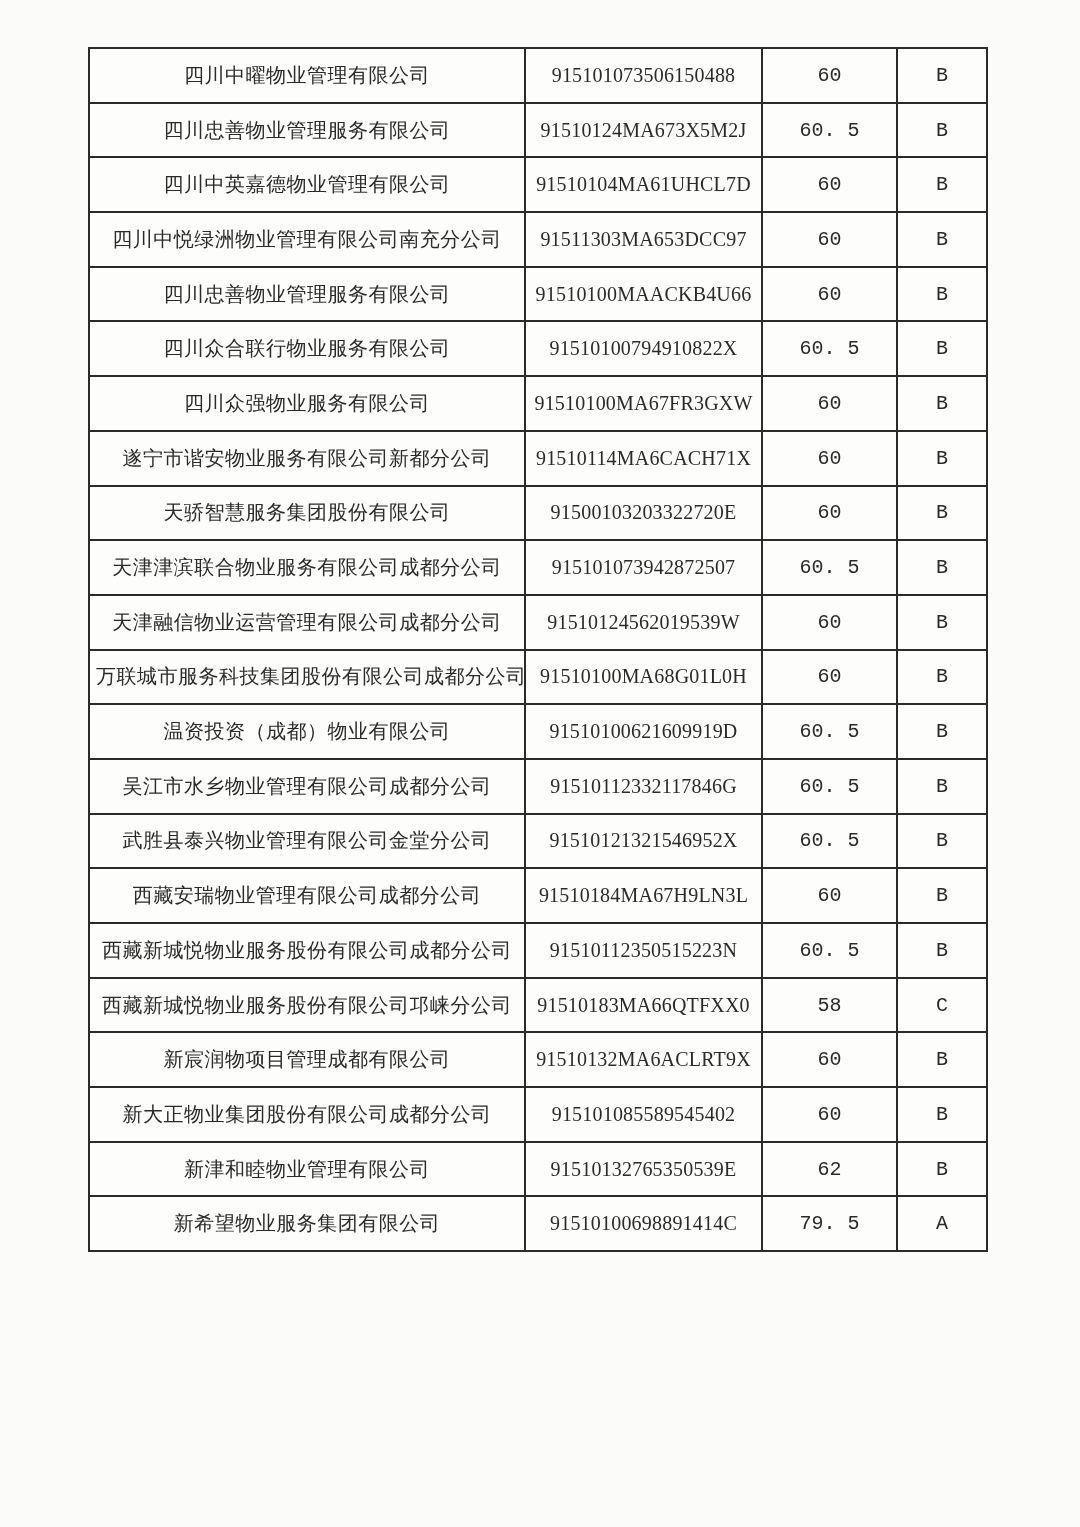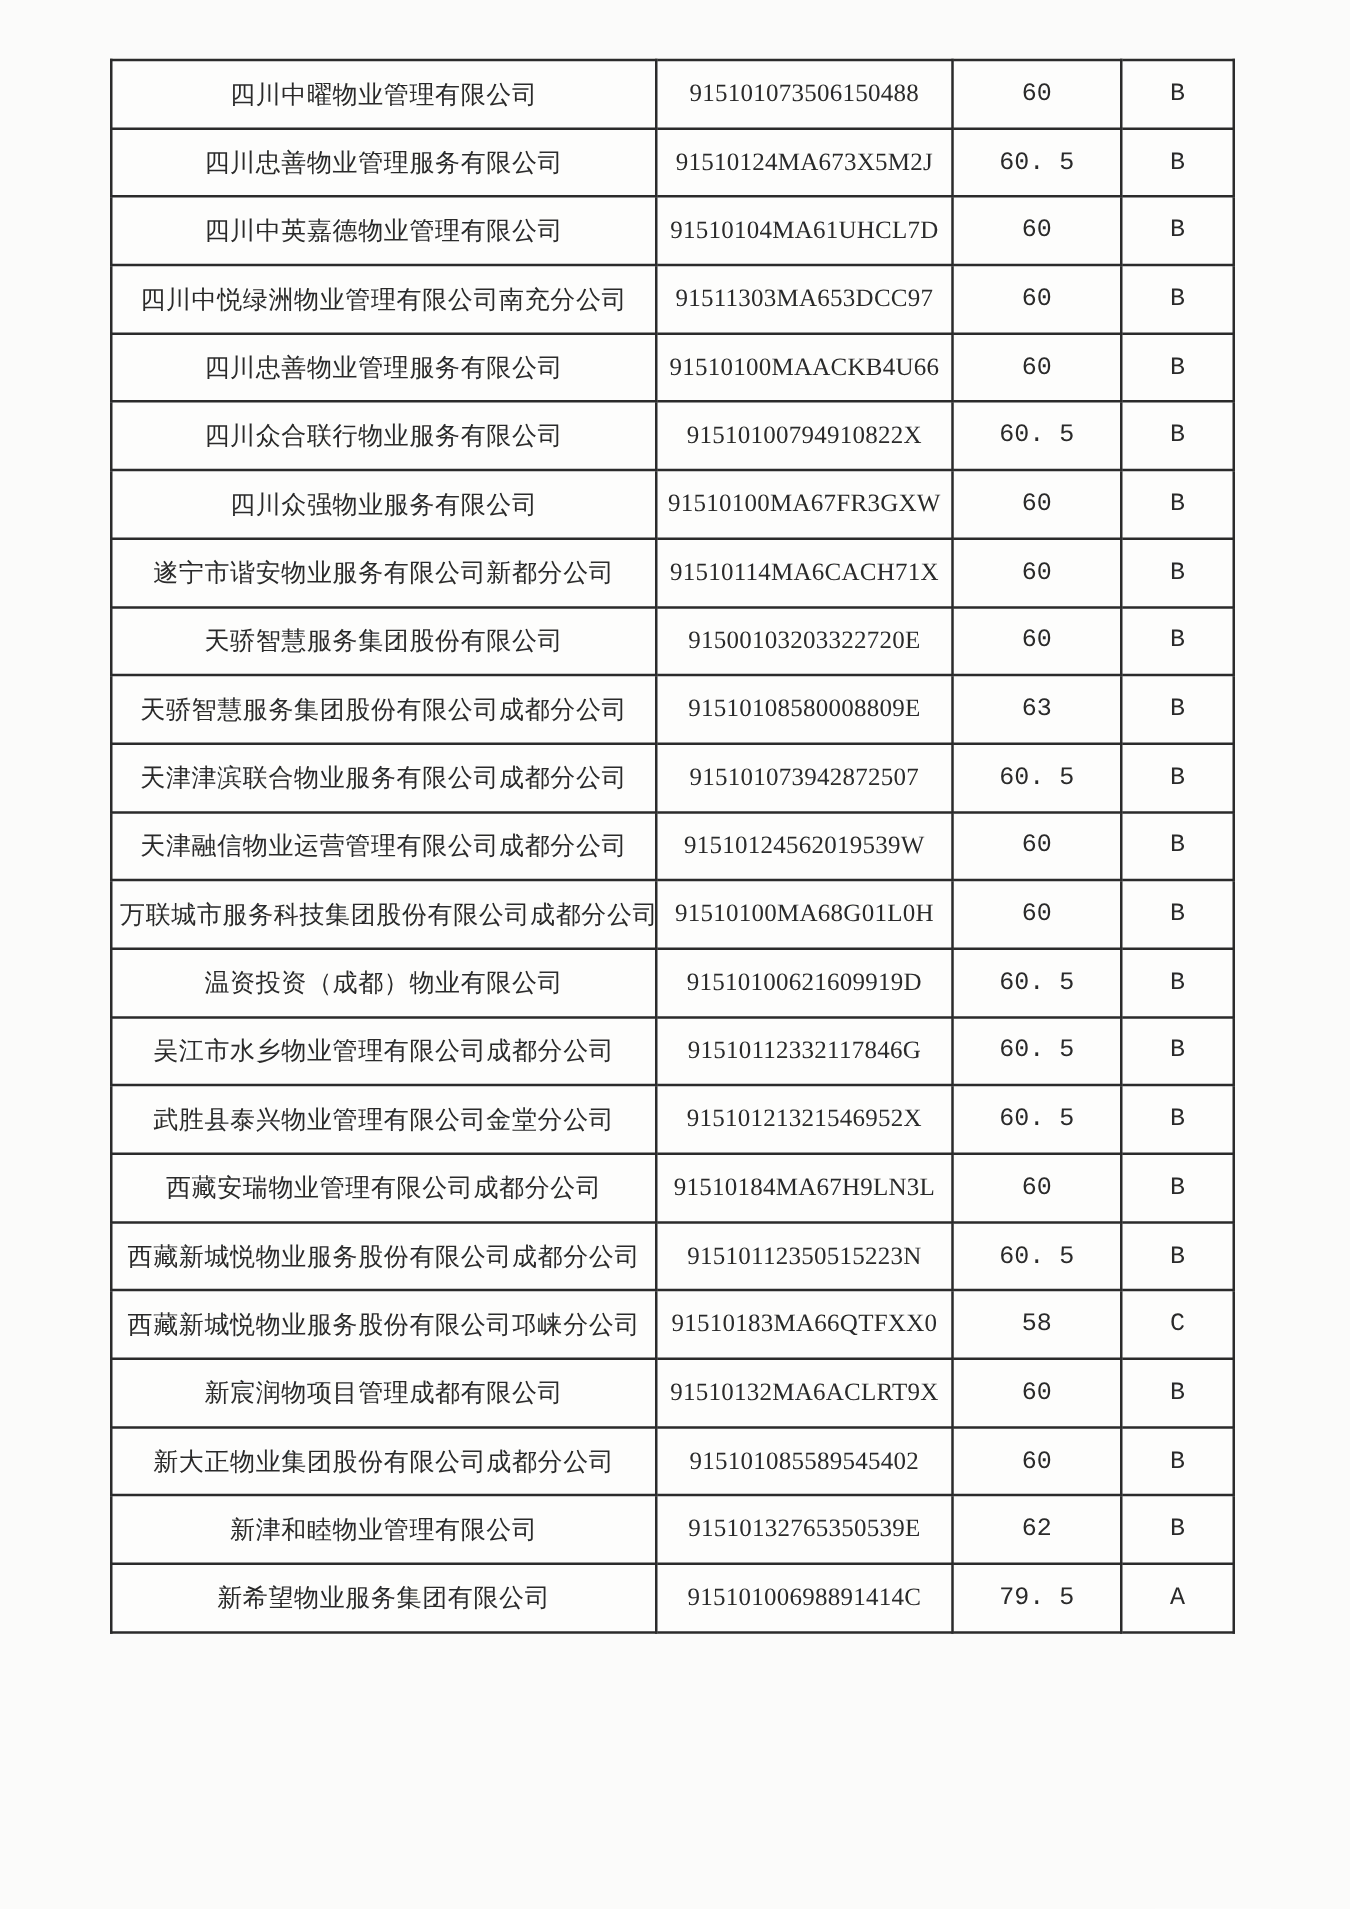--- a/index.html
+++ b/index.html
@@ -121,26 +121,20 @@
           <td data-name="score-cell">60</td>
           <td data-name="grade-cell">B</td>
         </tr>
         <tr data-name="table-row">
           <td data-name="company-name-cell">天骄智慧服务集团股份有限公司</td>
           <td data-name="credit-code-cell">91500103203322720E</td>
           <td data-name="score-cell">60</td>
           <td data-name="grade-cell">B</td>
         </tr>
         <tr data-name="table-row">
-          <td data-name="company-name-cell">天骄智慧服务集团股份有限公司成都分公司</td>
-          <td data-name="credit-code-cell">91510108580008809E</td>
-          <td data-name="score-cell">63</td>
-          <td data-name="grade-cell">B</td>
-        </tr>
-        <tr data-name="table-row">
           <td data-name="company-name-cell">天津津滨联合物业服务有限公司成都分公司</td>
           <td data-name="credit-code-cell">915101073942872507</td>
           <td data-name="score-cell">60. 5</td>
           <td data-name="grade-cell">B</td>
         </tr>
         <tr data-name="table-row">
           <td data-name="company-name-cell">天津融信物业运营管理有限公司成都分公司</td>
           <td data-name="credit-code-cell">91510124562019539W</td>
           <td data-name="score-cell">60</td>
           <td data-name="grade-cell">B</td>

